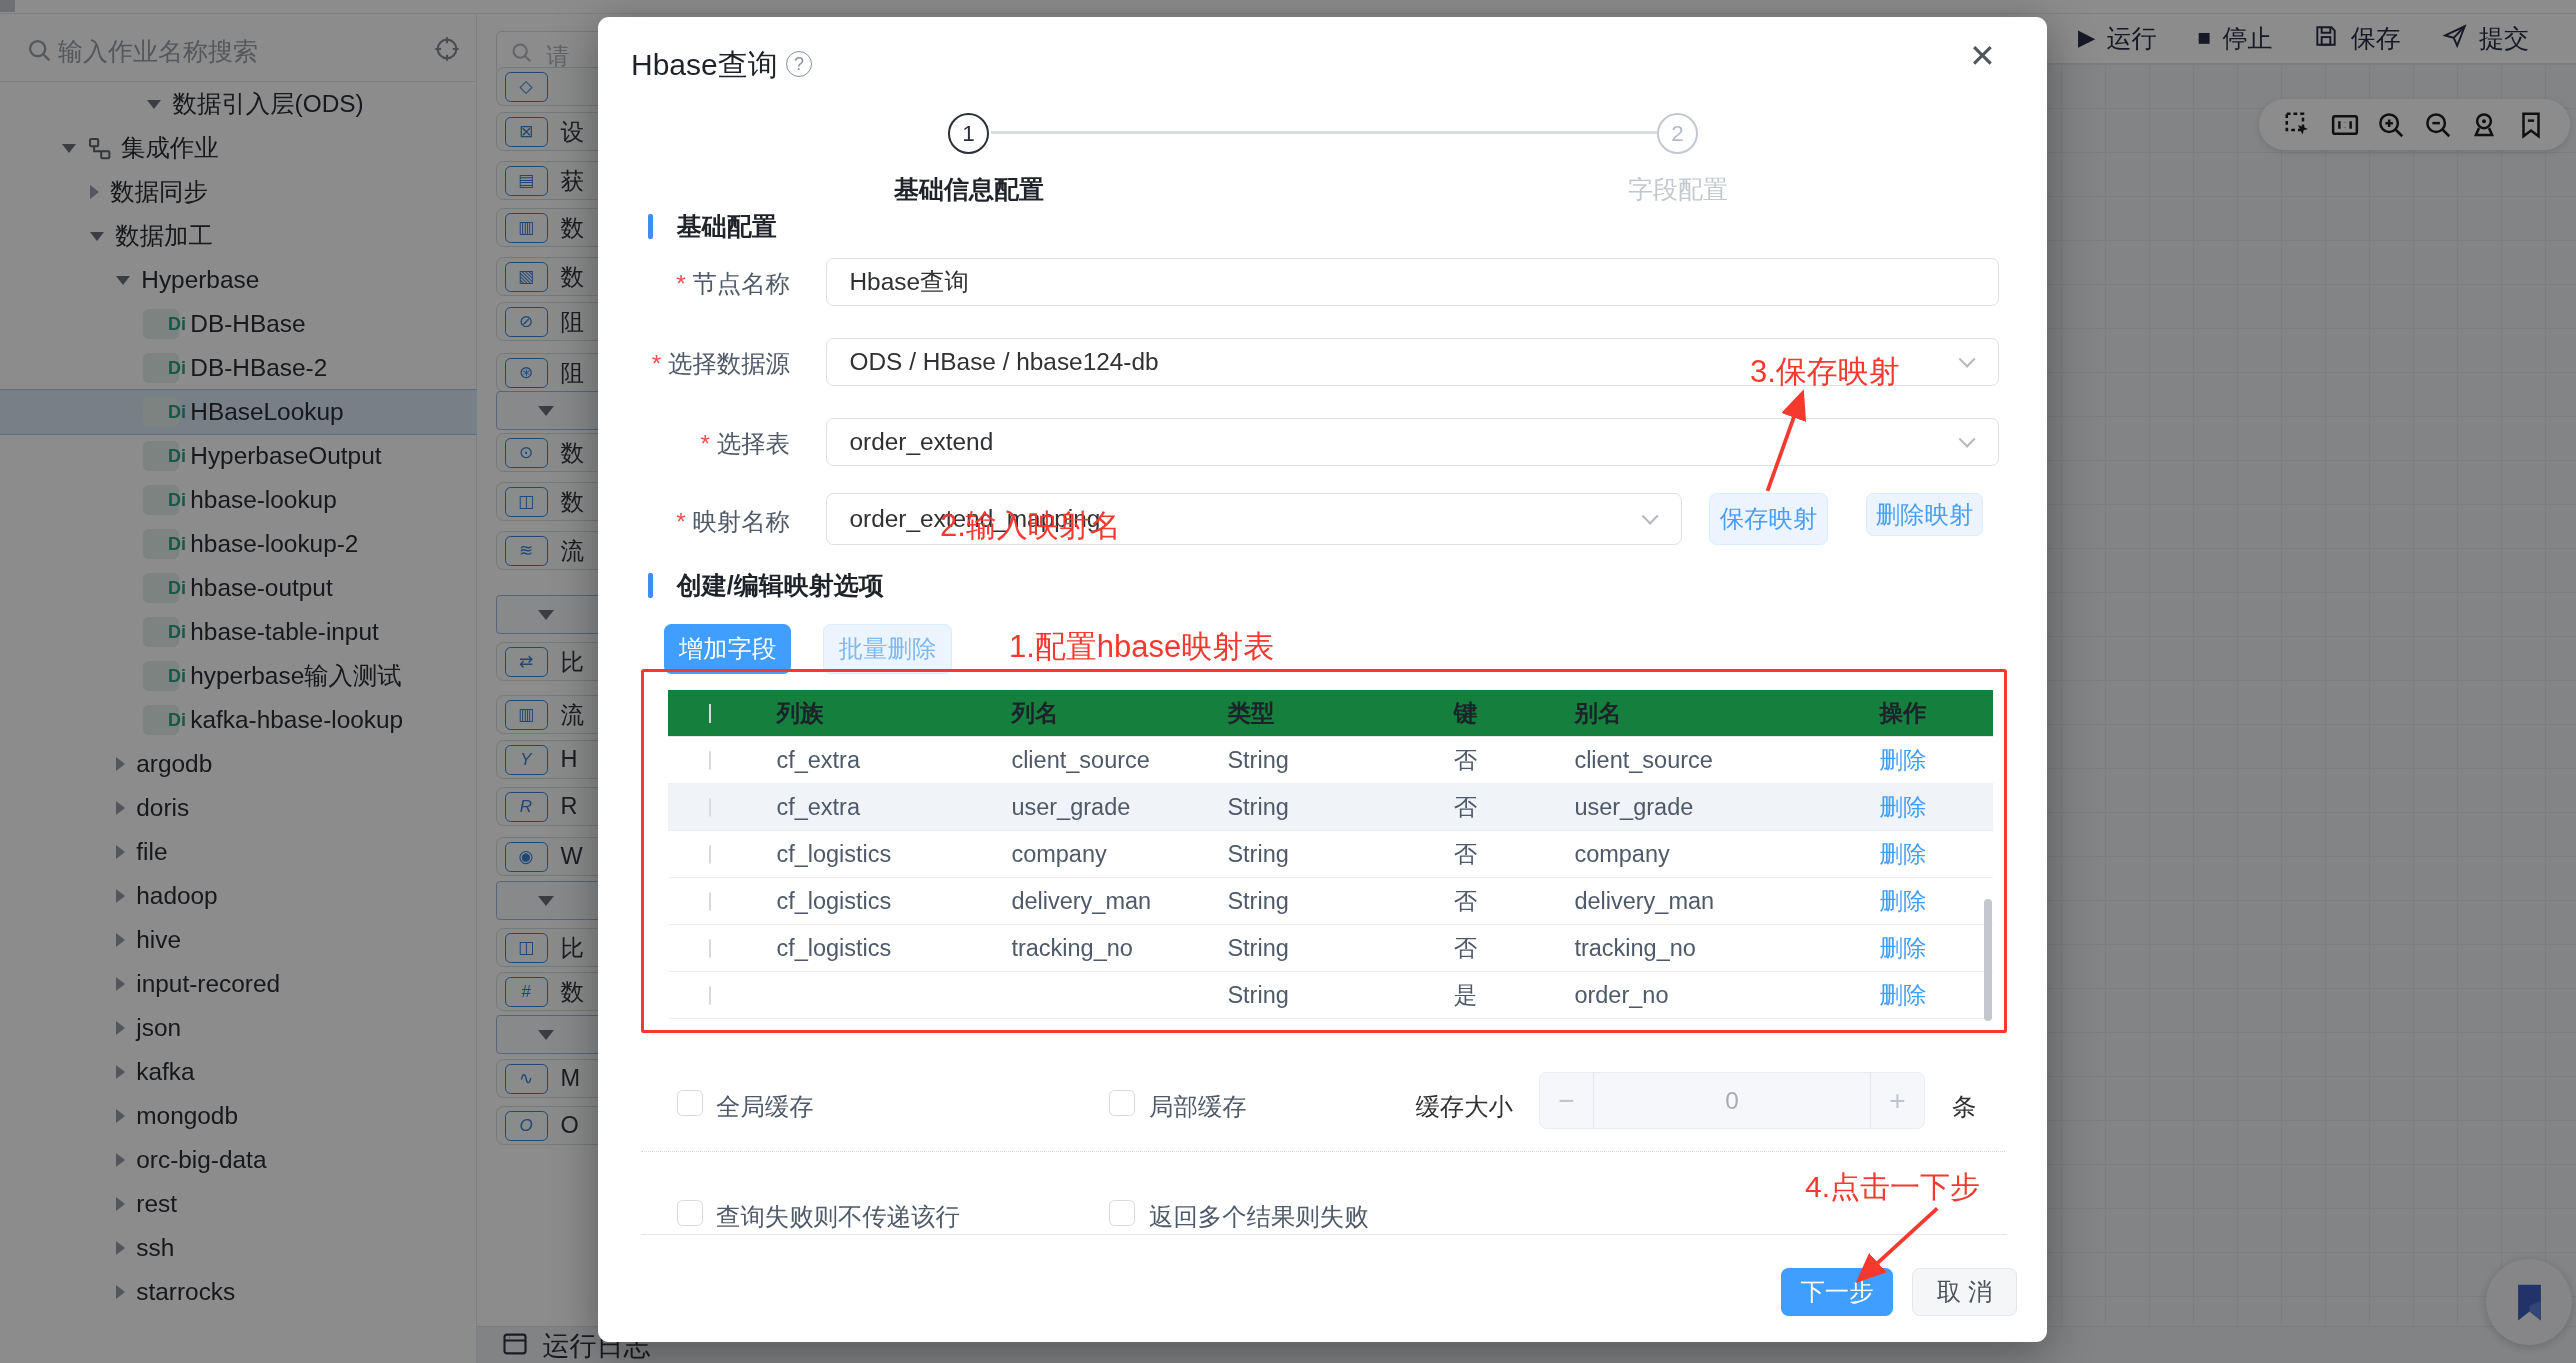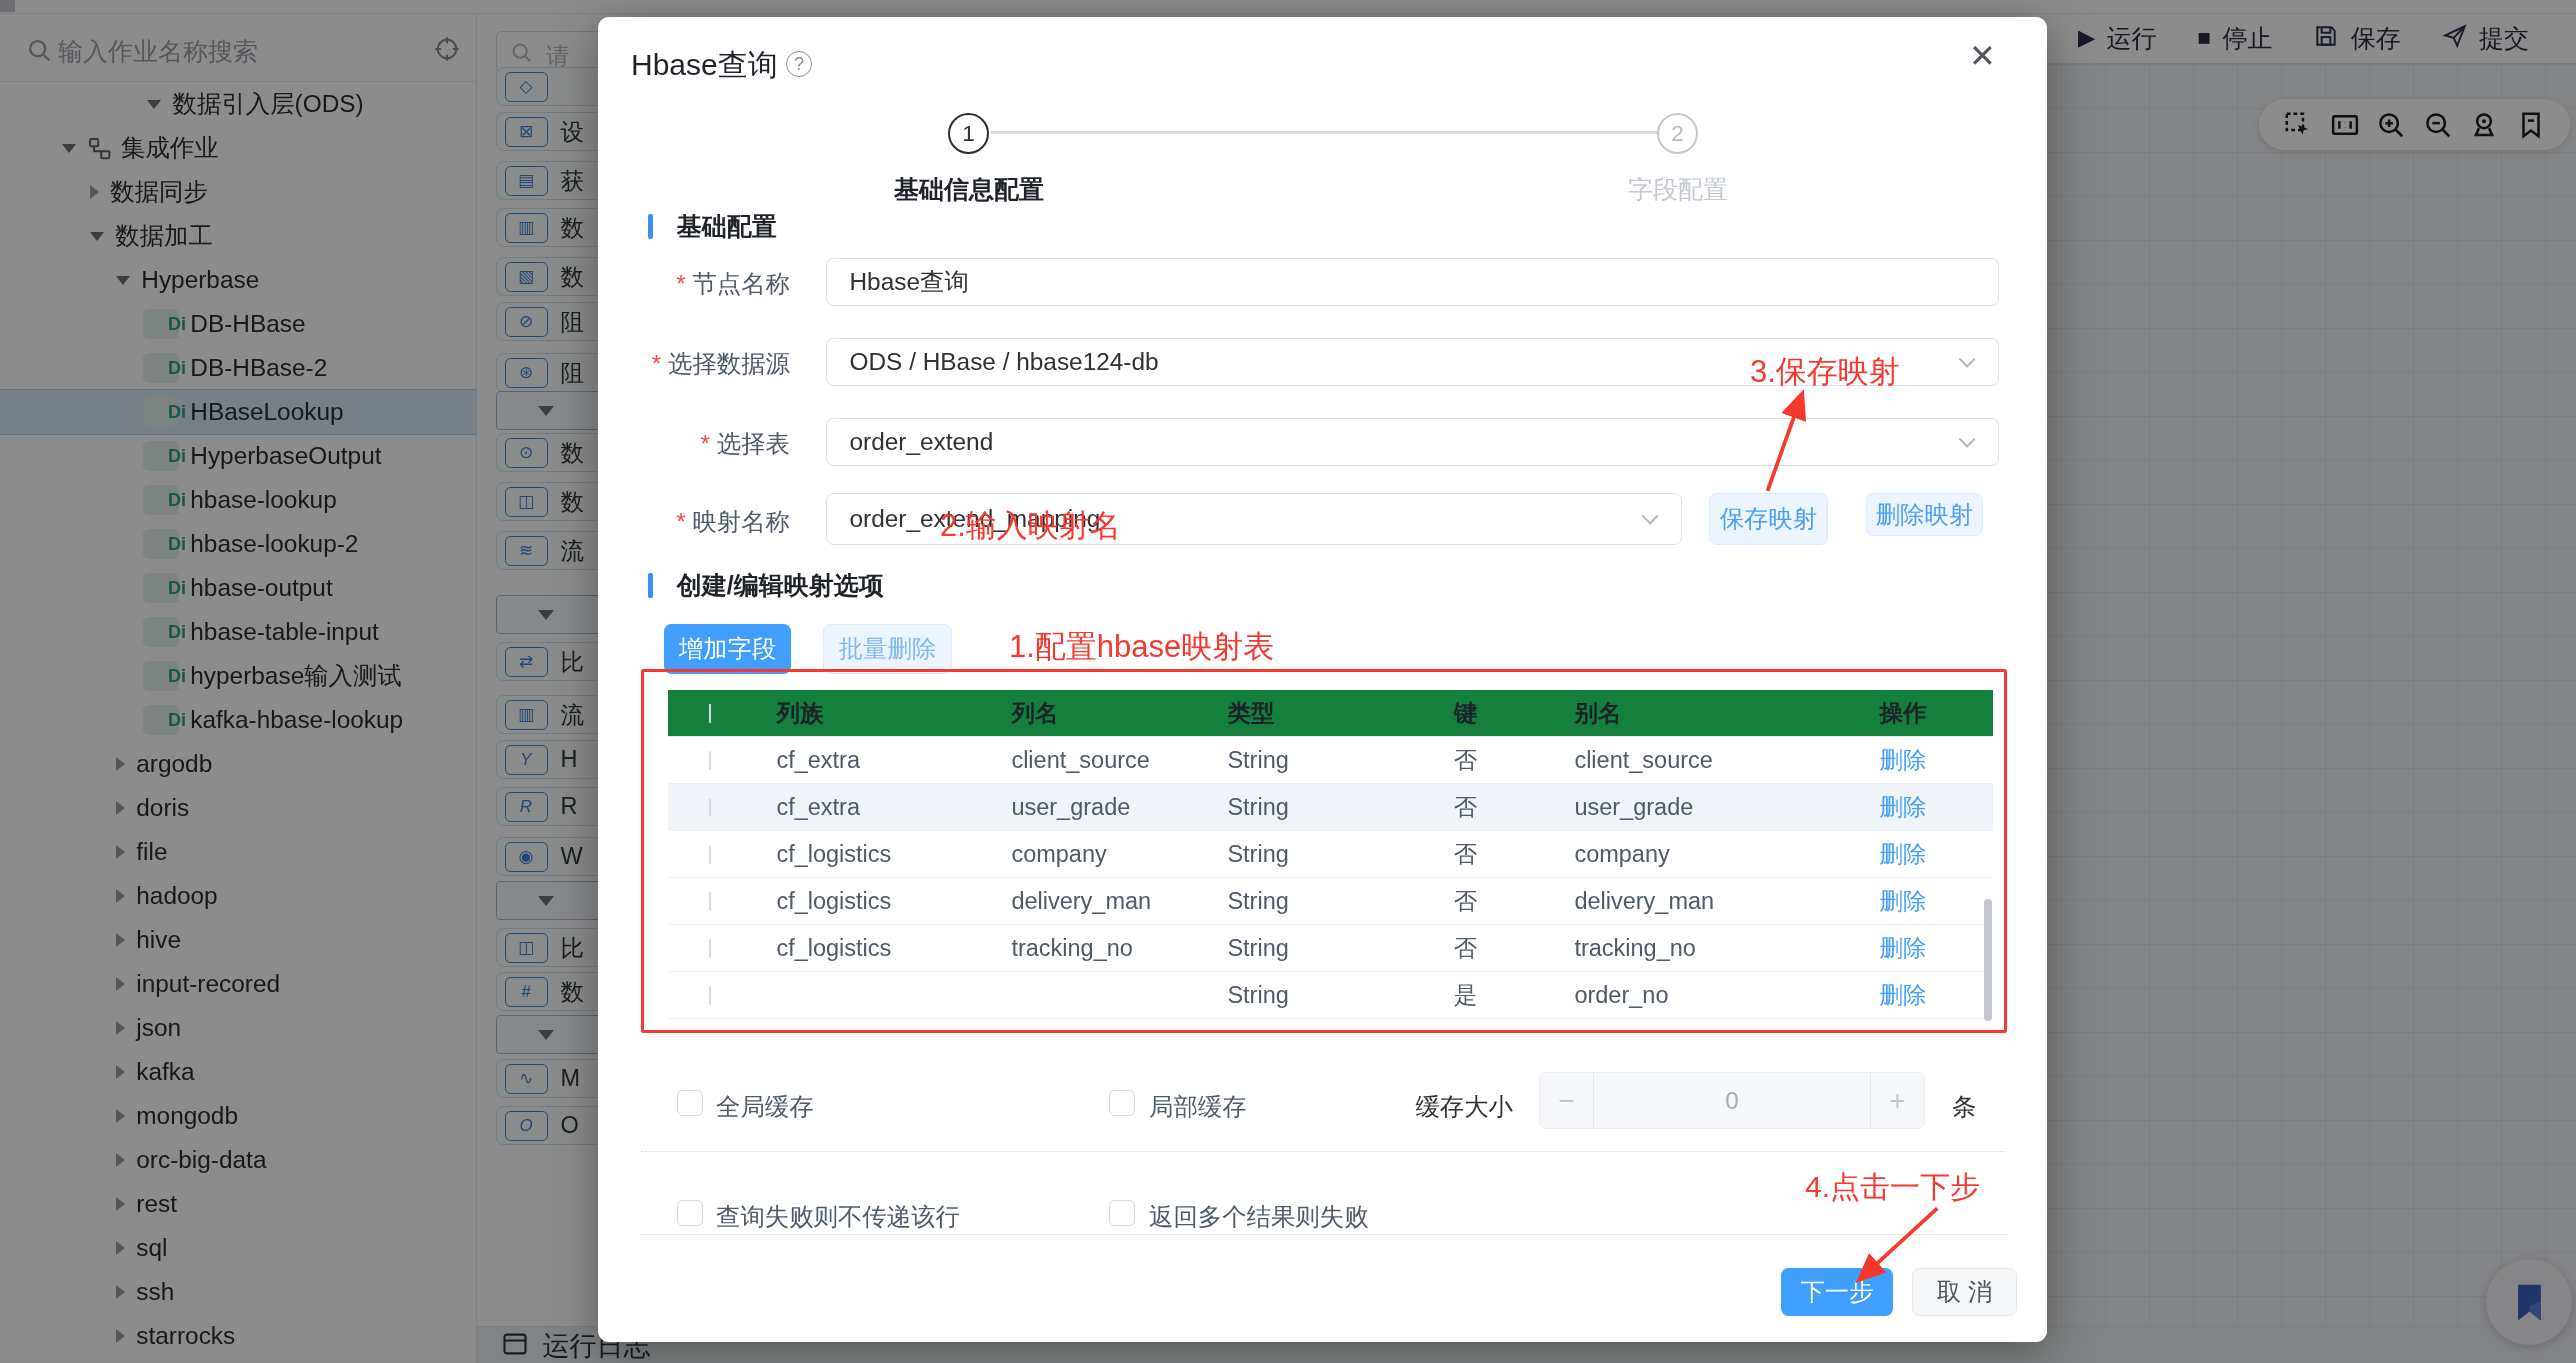--- a/index.html
+++ b/index.html
@@ -251,25 +251,20 @@
         </div>
         <div class="tree-row lvl3">
           <span class="arrow col"></span>
 
           <span class="t-label">orc-big-data</span>
         </div>
         <div class="tree-row lvl3">
           <span class="arrow col"></span>
 
           <span class="t-label">rest</span>
-        </div>
-        <div class="tree-row lvl3">
-          <span class="arrow col"></span>
-
-          <span class="t-label">sql</span>
         </div>
         <div class="tree-row lvl3">
           <span class="arrow col"></span>
 
           <span class="t-label">ssh</span>
         </div>
         <div class="tree-row lvl3">
           <span class="arrow col"></span>
 
           <span class="t-label">starrocks</span>

